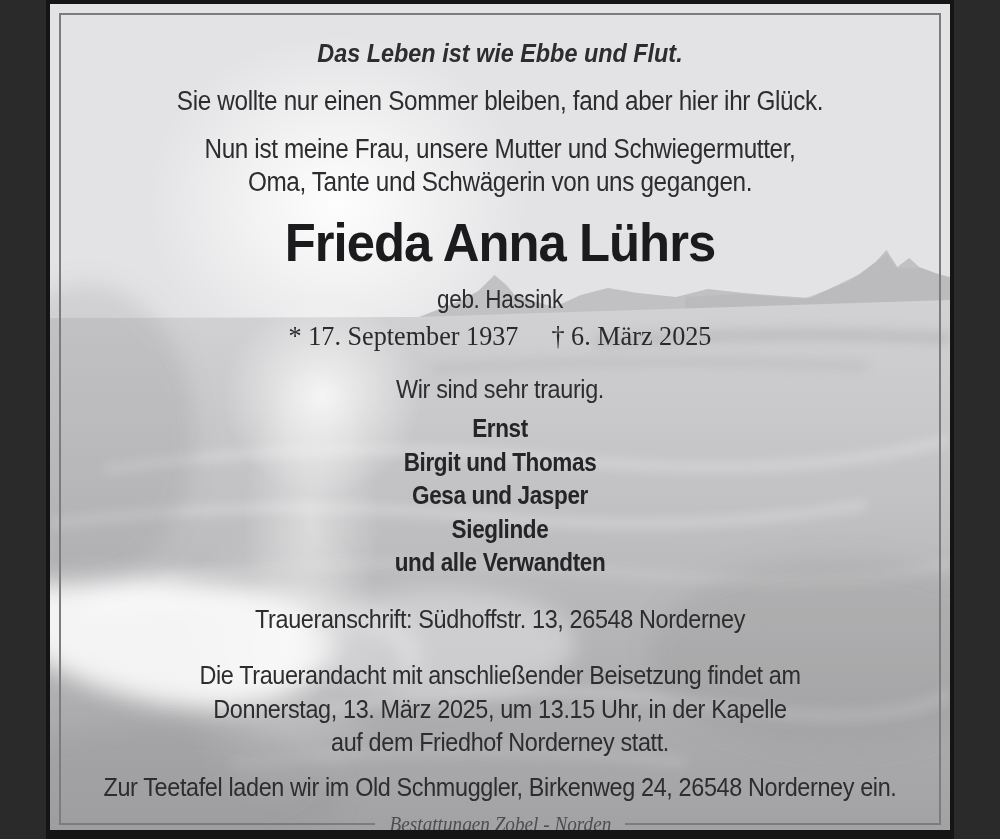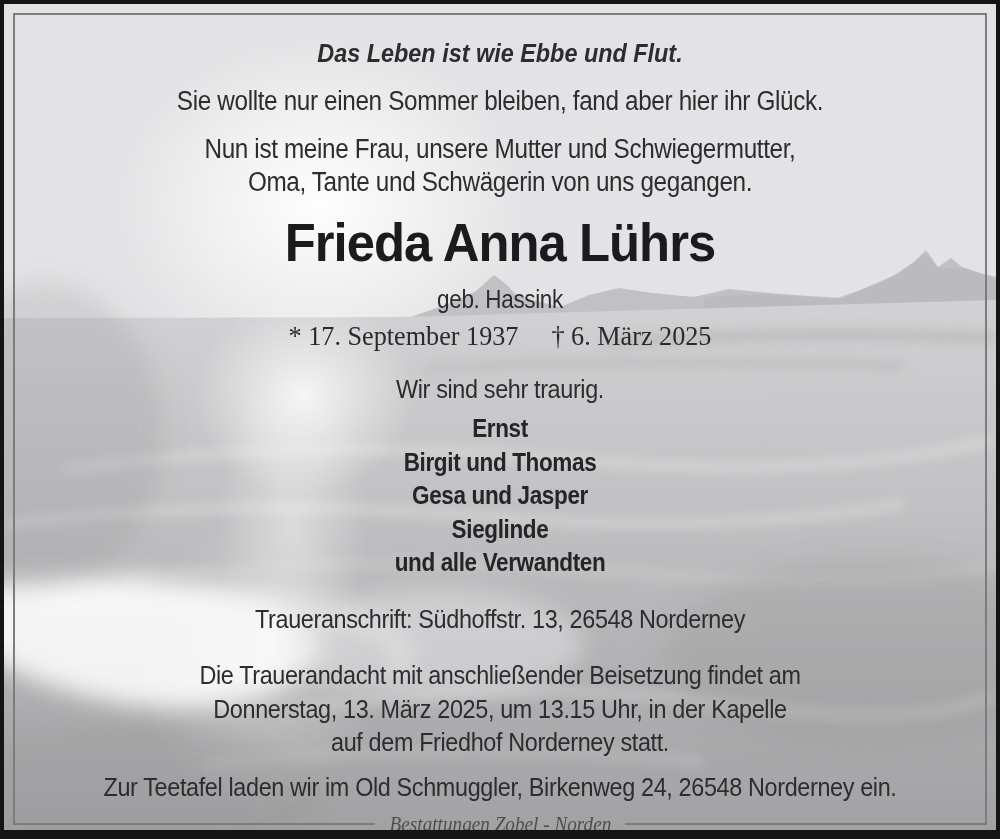--- a/index.html
+++ b/index.html
@@ -1,19 +1,19 @@
 <!DOCTYPE html>
 <html lang="de"><head>
 <meta charset="utf-8">
 <title>Traueranzeige</title>
 <style>
   html,body{margin:0;padding:0;}
   body{background:#2a2a2a;font-family:"Liberation Sans",sans-serif;}
   .page{
-    position:relative;width:1000px;height:839px;margin:0 auto;
+    position:relative;width:908px;height:839px;margin:0 auto;
     background:#151515; 
     overflow:hidden;
   }
   
   .photo{
     position:absolute;left:4px;top:4px;right:4px;bottom:9px;
     background:#e3e3e5;overflow:hidden;
   }
   .photo > svg{position:absolute;inset:0;width:100%;height:100%;display:block;}
   

